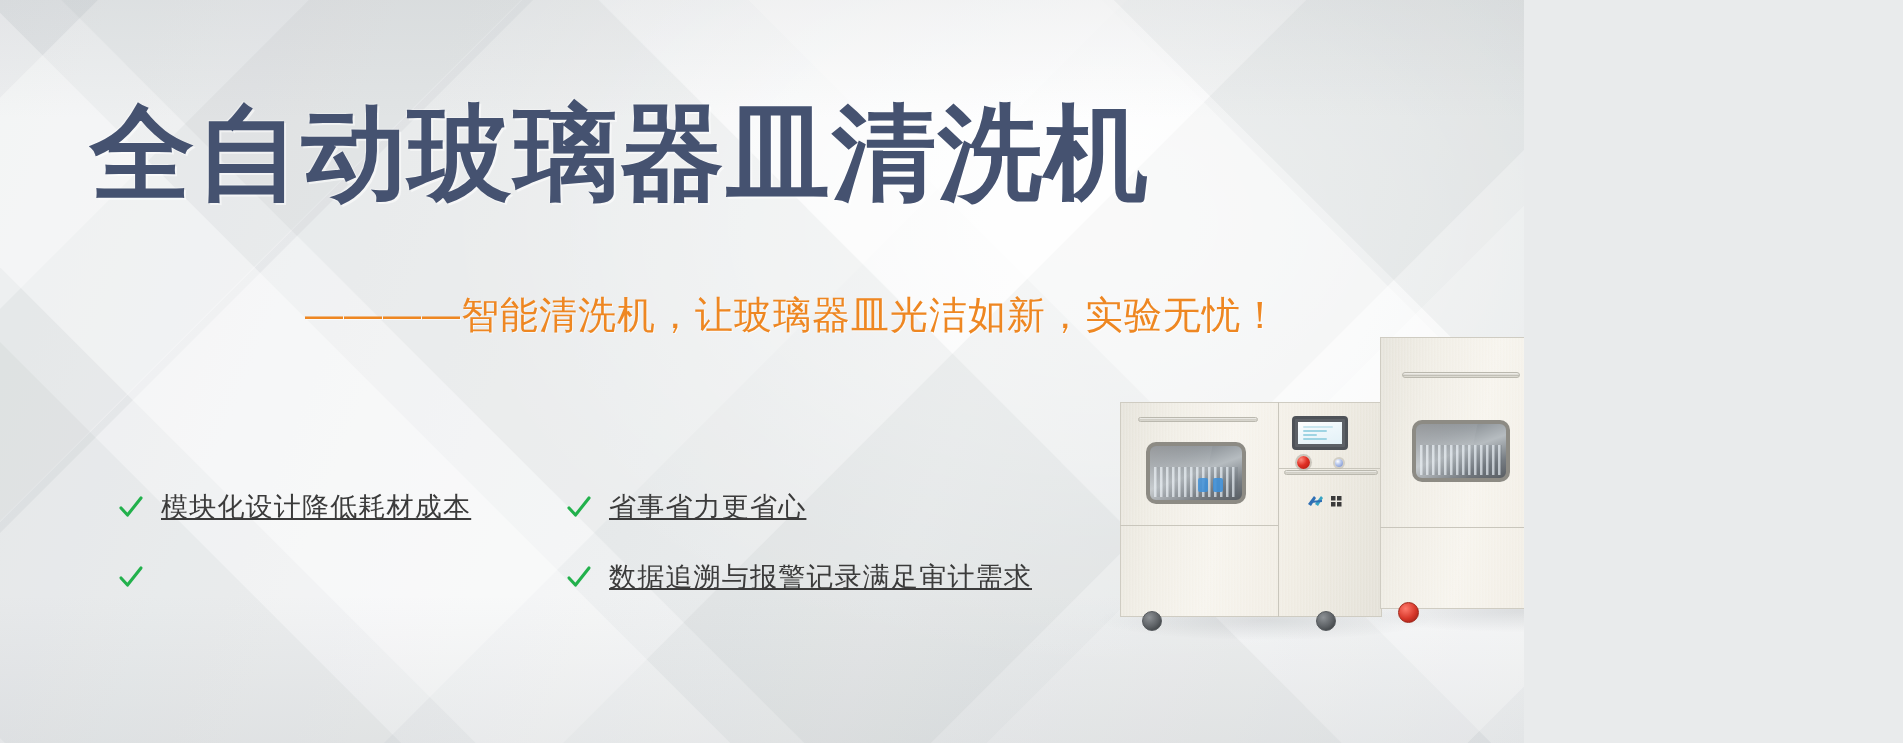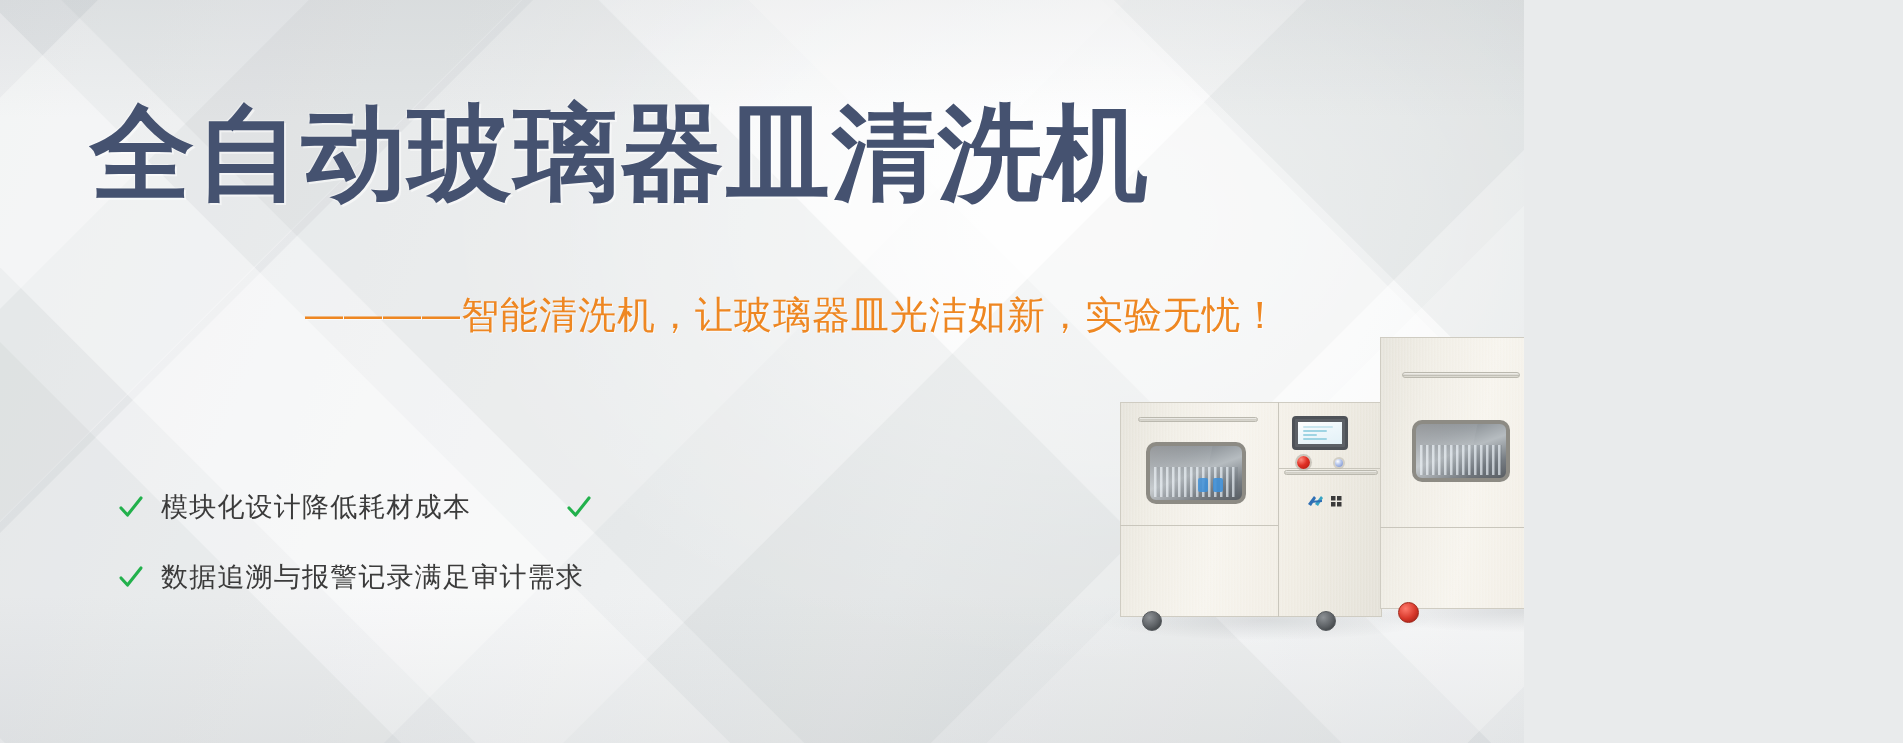--- a/index.html
+++ b/index.html
@@ -63,20 +63,21 @@
     display:grid;
     grid-template-columns:448px auto;
     grid-auto-rows:70px;
     column-gap:0px;
   }
   .feat{ display:flex; align-items:center; gap:17px; }
   .check{ width:26px; height:26px; flex:none; display:block; }
   .feat-label{
     font-size:27px; color:#3b3b3b; letter-spacing:1.2px; white-space:nowrap;
     font-family:"DejaVu Sans","Liberation Sans",sans-serif;
+    text-decoration:underline;
   }
 
   
   .machines{ position:absolute; left:0; top:0; width:1903px; height:743px; pointer-events:none; }
   .machine{ position:absolute; }
 
   
   .body-steel{
     position:absolute; inset:0;
     background:
@@ -174,20 +175,26 @@
 
   <div class="features">
 
     <div class="feat">
       <svg class="check" viewBox="0 0 26 26">
         <path d="M3 14 L9.5 21 L23 4" fill="none" stroke="#22b14c" stroke-width="3.1" stroke-linecap="round" stroke-linejoin="round"></path>
       </svg>
       <span class="feat-label">模块化设计降低耗材成本</span>
     </div>
 
+    <div class="feat">
+      <svg class="check" viewBox="0 0 26 26">
+        <path d="M3 14 L9.5 21 L23 4" fill="none" stroke="#22b14c" stroke-width="3.1" stroke-linecap="round" stroke-linejoin="round"></path>
+      </svg>
+      <span class="feat-label">省事省力更省心</span>
+    </div>
 
     <div class="feat">
       <svg class="check" viewBox="0 0 26 26">
         <path d="M3 14 L9.5 21 L23 4" fill="none" stroke="#22b14c" stroke-width="3.1" stroke-linecap="round" stroke-linejoin="round"></path>
       </svg>
     </div>
 
     <div class="feat">
       <svg class="check" viewBox="0 0 26 26">
         <path d="M3 14 L9.5 21 L23 4" fill="none" stroke="#22b14c" stroke-width="3.1" stroke-linecap="round" stroke-linejoin="round"></path>

